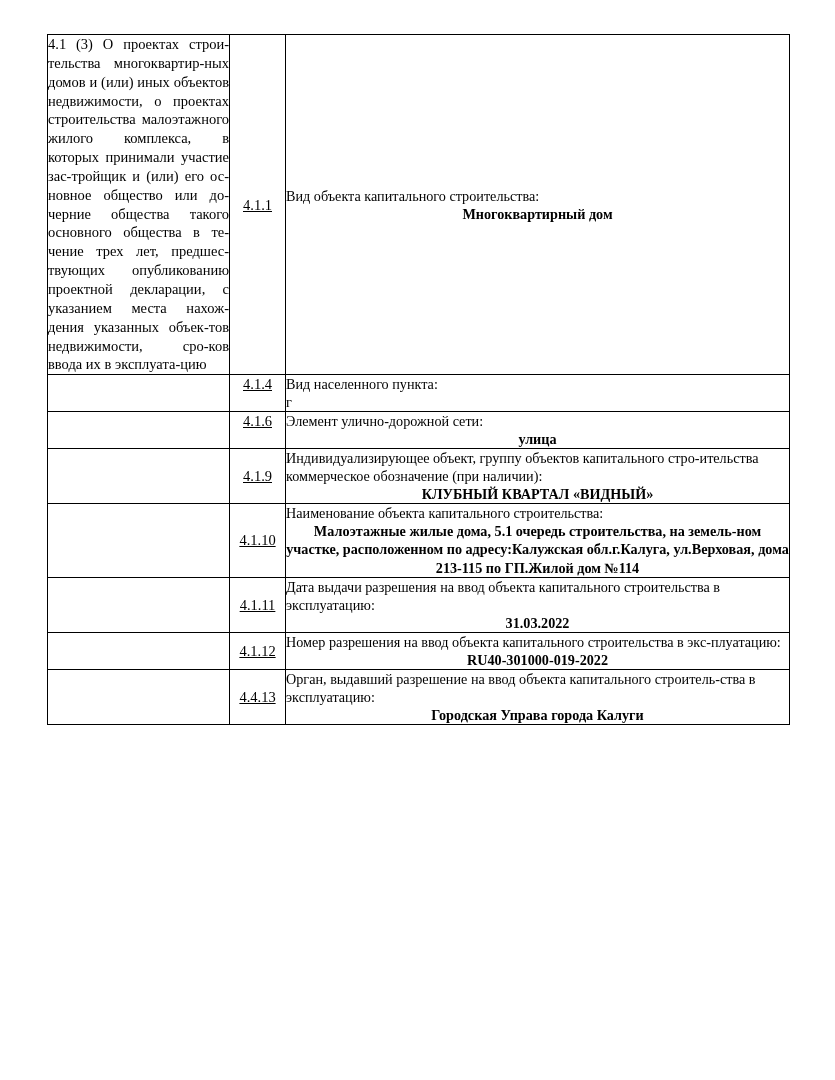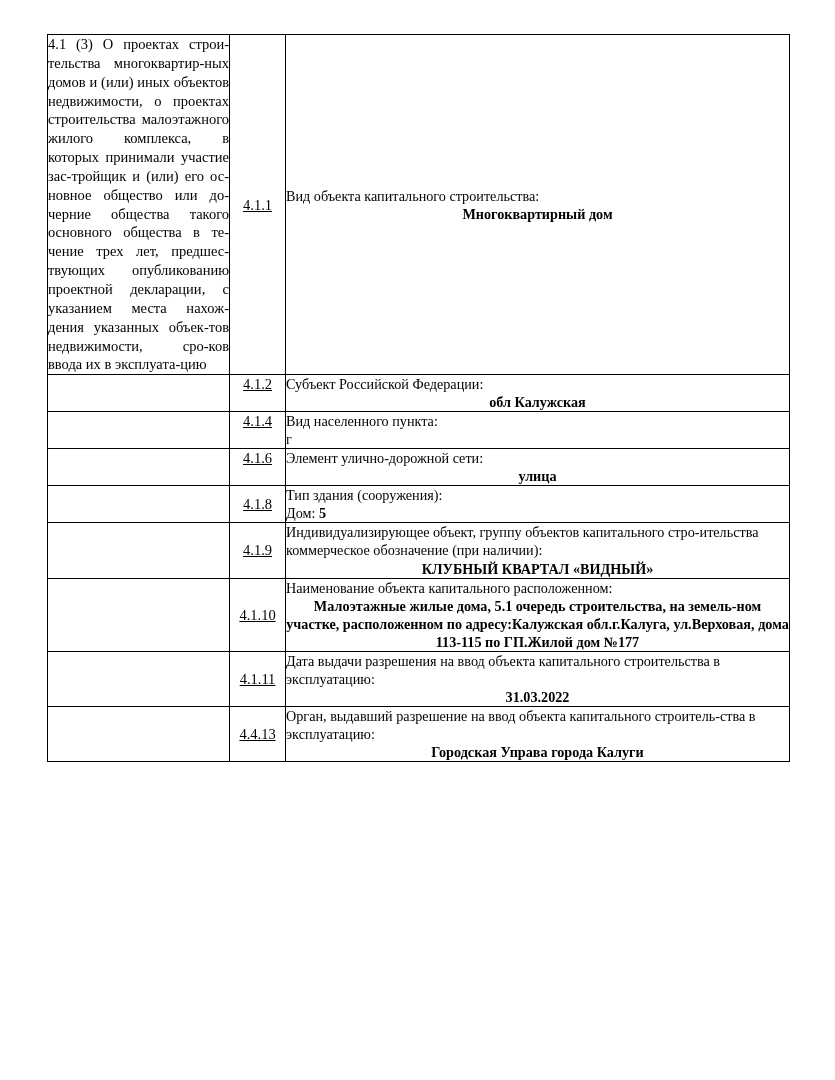--- a/index.html
+++ b/index.html
@@ -87,28 +87,20 @@
 
       <tr>
         <td class="cell-left" rowspan="1">4.1 (3) О проектах строи-тельства многоквартир-ных домов и (или) иных объектов недвижимости, о проектах строительства малоэтажного жилого комплекса, в которых принимали участие зас-тройщик и (или) его ос-новное общество или до-черние общества такого основного общества в те-чение трех лет, предшес-твующих опубликованию проектной декларации, с указанием места нахож-дения указанных объек-тов недвижимости, сро-ков ввода их в эксплуата-цию</td>
         <td class="cell-code mid">4.1.1</td>
         <td class="cell-body" style="vertical-align:middle;font-family:Liberation Serif, serif;">
           <span class="q">Вид объекта капитального строительства:</span>
           <span class="a">Многоквартирный дом</span>
         </td>
       </tr>
 
-      <tr>
-        <td class="cell-left empty-left"></td>
-        <td class="cell-code">4.1.2</td>
-        <td class="cell-body">
-          <span class="q">Субъект Российской Федерации:</span>
-          <span class="a">обл Калужская</span>
-        </td>
-      </tr>
 
 
       <tr>
         <td class="cell-left empty-left"></td>
         <td class="cell-code">4.1.4</td>
         <td class="cell-body">
           <span class="q">Вид населенного пункта:</span>
           <span class="q">г</span>
         </td>
       </tr>
@@ -117,56 +109,56 @@
       <tr>
         <td class="cell-left empty-left"></td>
         <td class="cell-code">4.1.6</td>
         <td class="cell-body">
           <span class="q">Элемент улично-дорожной сети:</span>
           <span class="a">улица</span>
         </td>
       </tr>
 
 
-      <tr>
-        <td class="cell-left empty-left"></td>
-        <td class="cell-code mid">4.1.8</td>
-        <td class="cell-body">
-          <span class="q">Тип здания (сооружения):</span>
-          <span class="q"><span>Дом: </span><span class="inline-a">5</span></span>
-        </td>
-      </tr>
 
       <tr>
         <td class="cell-left empty-left"></td>
         <td class="cell-code mid">4.1.9</td>
         <td class="cell-body">
           <span class="q">Индивидуализирующее объект, группу объектов капитального стро-ительства коммерческое обозначение (при наличии):</span>
           <span class="a">КЛУБНЫЙ КВАРТАЛ «ВИДНЫЙ»</span>
         </td>
       </tr>
 
       <tr>
         <td class="cell-left empty-left"></td>
         <td class="cell-code mid">4.1.10</td>
         <td class="cell-body">
-          <span class="q">Наименование объекта капитального расположенном:</span>
-          <span class="a">Малоэтажные жилые дома, 5.1 очередь строительства, на земель-ном участке, расположенном по адресу:Калужская обл.г.Калуга, ул.Верховая, дома 113-115 по ГП.Жилой дом №177</span>
+          <span class="q">Наименование объекта капитального строительства:</span>
+          <span class="a">Малоэтажные жилые дома, 5.1 очередь строительства, на земель-ном участке, расположенном по адресу:Калужская обл.г.Калуга, ул.Верховая, дома 213-115 по ГП.Жилой дом №114</span>
         </td>
       </tr>
 
       <tr>
         <td class="cell-left empty-left"></td>
         <td class="cell-code mid">4.1.11</td>
         <td class="cell-body">
           <span class="q">Дата выдачи разрешения на ввод объекта капитального строительства в эксплуатацию:</span>
           <span class="a">31.03.2022</span>
         </td>
       </tr>
 
+      <tr>
+        <td class="cell-left empty-left"></td>
+        <td class="cell-code mid">4.1.12</td>
+        <td class="cell-body">
+          <span class="q">Номер разрешения на ввод объекта капитального строительства в экс-плуатацию:</span>
+          <span class="a">RU40-301000-019-2022</span>
+        </td>
+      </tr>
 
       <tr>
         <td class="cell-left empty-left"></td>
         <td class="cell-code mid">4.4.13</td>
         <td class="cell-body">
           <span class="q">Орган, выдавший разрешение на ввод объекта капитального строитель-ства в эксплуатацию:</span>
           <span class="a">Городская Управа города Калуги</span>
         </td>
       </tr>
 

